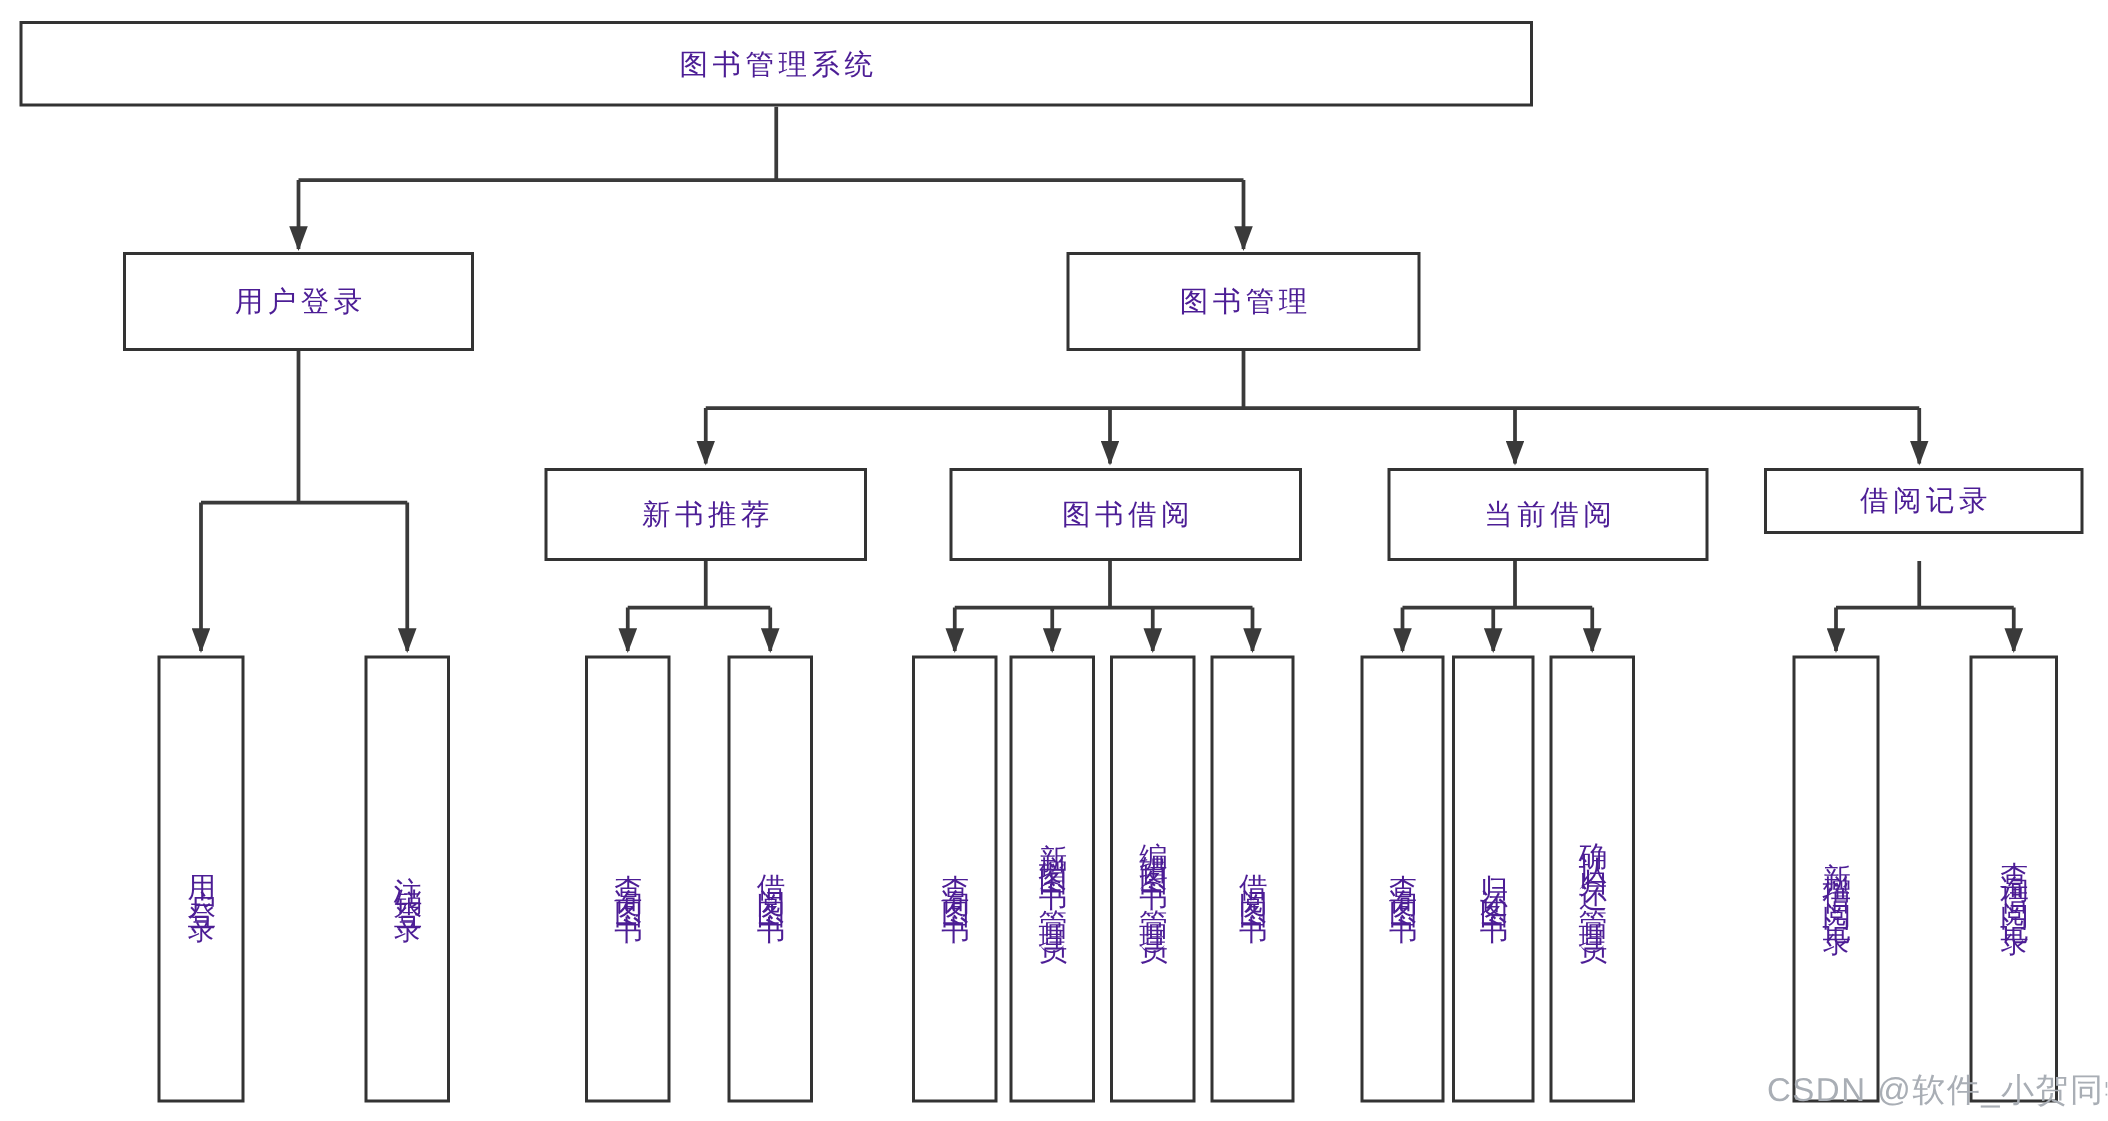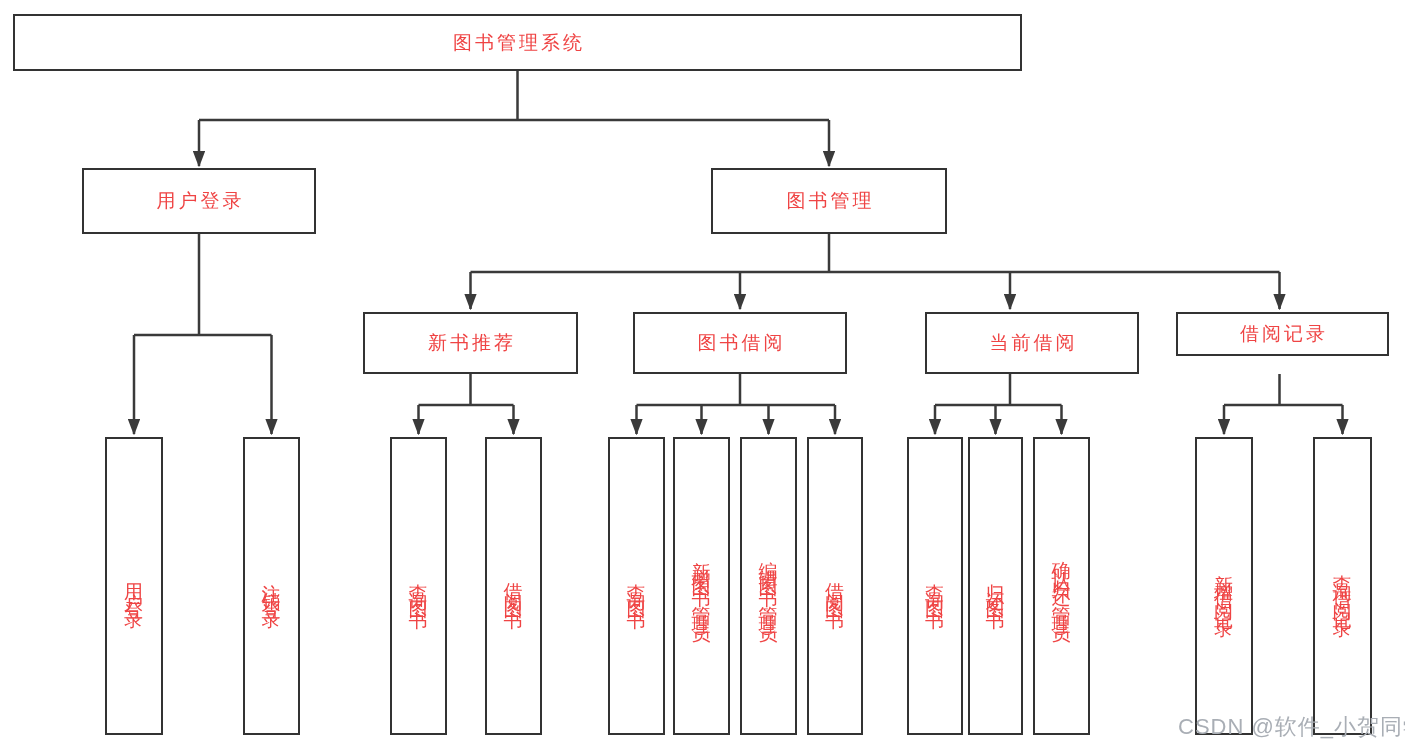--- a/index.html
+++ b/index.html
@@ -12,21 +12,21 @@
   }
   #wires{position:absolute;left:0;top:0;width:1405px;height:747px;}
   .node{
     position:absolute;
     box-sizing:border-box;
     background:#ffffff;
     border:2.5px solid #333333;
     display:flex;
     align-items:center;
     justify-content:center;
-    color:#ef4444;
+    color:#4c1d95;
   }
   .hlabel{
     font-size:19px;
     letter-spacing:3px;
     white-space:nowrap;
     text-indent:3px; 
   }
   .leaf .vlabel{
     writing-mode:vertical-rl;
     text-orientation:mixed;
@@ -100,21 +100,21 @@
   <div class="node" style="left:82px;top:168px;width:234px;height:66px">
     <span class="hlabel">用户登录</span>
   </div>
   <div class="node" style="left:363px;top:312px;width:215px;height:62px">
     <span class="hlabel">新书推荐</span>
   </div>
 
   <div class="node" style="left:711px;top:168px;width:236px;height:66px">
     <span class="hlabel">图书管理</span>
   </div>
-  <div class="node" style="left:633px;top:312px;width:214px;height:62px">
+  <div class="node" style="left:633px;top:312px;width:235px;height:62px">
     <span class="hlabel">图书借阅</span>
   </div>
   <div class="node" style="left:925px;top:312px;width:214px;height:62px">
     <span class="hlabel">当前借阅</span>
   </div>
   <div class="node" style="left:1176px;top:312px;width:213px;height:44px">
     <span class="hlabel">借阅记录</span>
   </div>
 
   <div class="node leaf" style="left:105px;top:437px;width:58px;height:298px">

